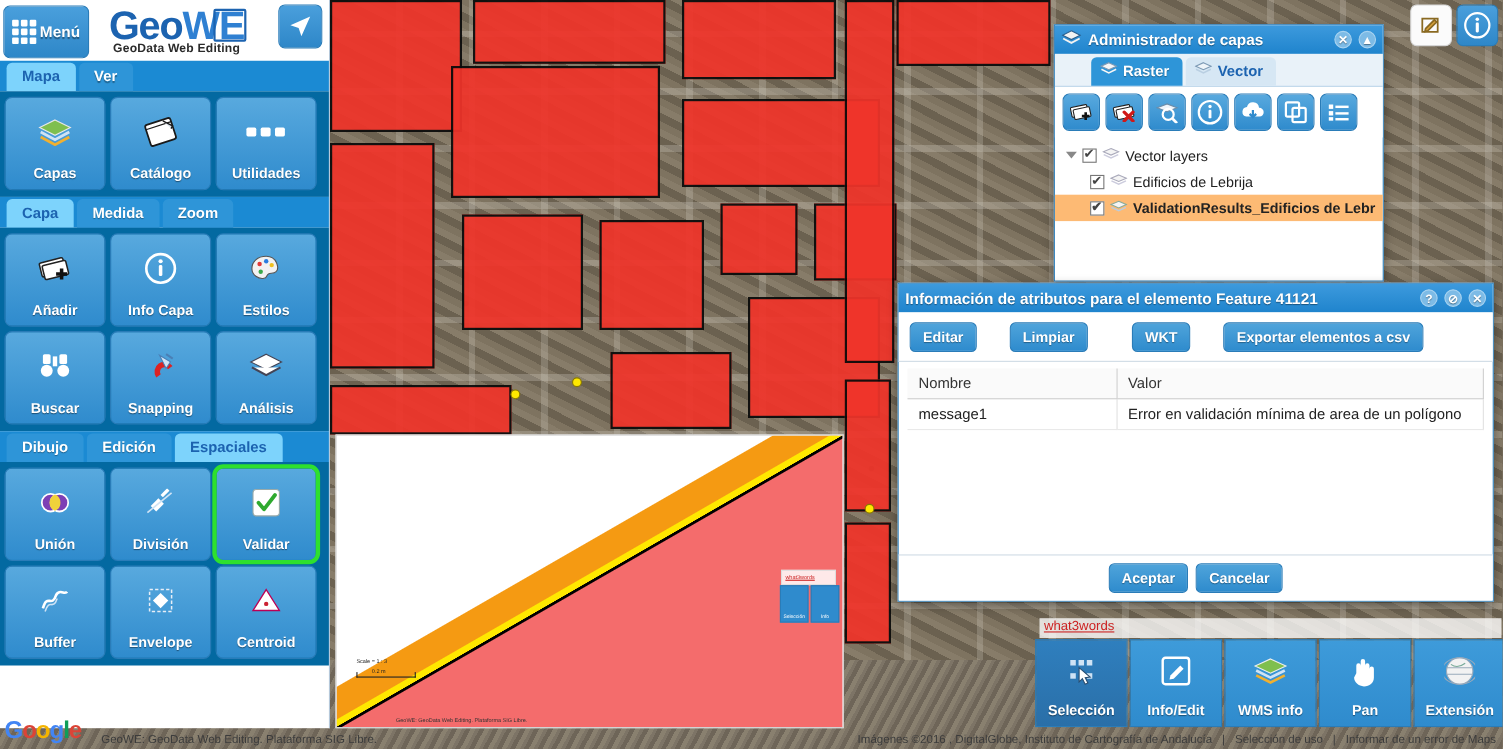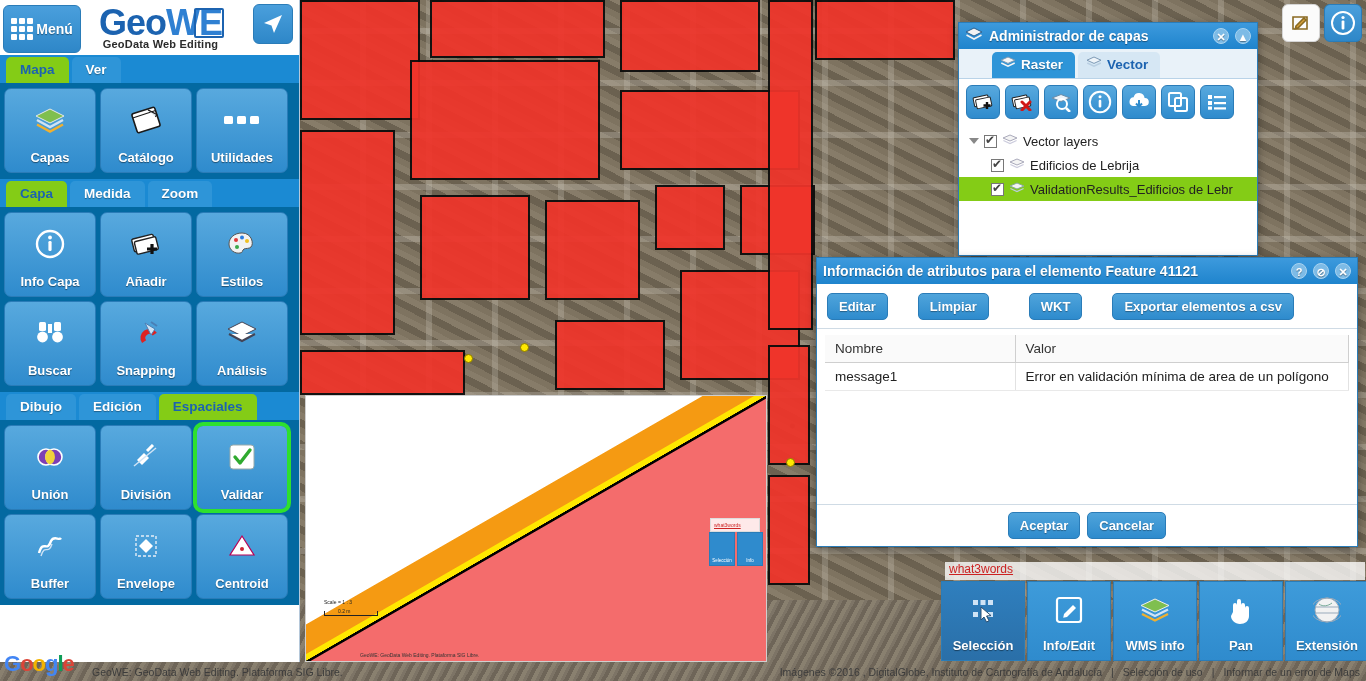--- a/index.html
+++ b/index.html
@@ -86,21 +86,21 @@
   }
 
   .tabrow {
     height:28px; background:#1b8ad3; display:flex; align-items:flex-end; padding-left:6px;
   }
   .tab {
     height:26px; padding:0 14px; line-height:26px; font-size:13.5px; font-weight:bold;
     color:#ffffff; background:#2e95d8; border-radius:5px 5px 0 0; margin-right:3px; cursor:pointer;
     text-shadow:0 1px 1px rgba(0,0,0,.35);
   }
-  .tab.active { background:#84cc16; color:#1c63b0; text-shadow:none; }
+  .tab.active { background:#7dd3fc; color:#1c63b0; text-shadow:none; }
 
   .panel { background:#0369a1; padding:5px 4px 6px 4px; }
   .btngrid { display:grid; grid-template-columns:repeat(3,92px); gap:4px; }
   .tool {
     height:85px; background:linear-gradient(to bottom,#58a9de,#2f8bcd);
     border:1px solid #2a7cb8; border-radius:7px;
     display:flex; flex-direction:column; align-items:center; justify-content:flex-end;
     padding-bottom:7px; cursor:pointer; position:relative;
   }
   .tool.sel { outline:4px solid #2ee02e; outline-offset:-1px; border-radius:7px; }
@@ -174,21 +174,21 @@
   .lm-tab.idle   { background:#d6e7f4; color:#1c63b0; }
   .lm-toolbar { height:46px; display:flex; align-items:center; gap:5px; padding:0 7px; background:#fff; }
   .lmb {
     width:34px; height:34px; background:linear-gradient(to bottom,#58a9de,#2f8bcd);
     border:1px solid #2a7cb8; border-radius:6px; display:flex; align-items:center;
     justify-content:center; cursor:pointer;
   }
   .lm-tree { padding:4px 0 0 0; font-size:13px; color:#222; }
   .tree-row { display:flex; align-items:center; gap:5px; height:24px; padding-left:10px; }
   .tree-row.child { padding-left:32px; }
-  .tree-row.selected { background:#84cc16; }
+  .tree-row.selected { background:#fdba74;font-weight:bold; }
   .cbx { width:13px; height:13px; border:1px solid #777; background:#fff; position:relative; }
   .cbx:after { content:"✔"; position:absolute; left:0px; top:-3px; font-size:12px; color:#444; }
   .caret { width:0;height:0;border-left:5px solid transparent;border-right:5px solid transparent;border-top:6px solid #888; }
 
   
   #attr-dialog { left:816px; top:257px; width:542px; height:290px; }
   .attr-toolbar { height:45px; display:flex; align-items:center; gap:0; padding:0 10px; background:#fff; border-bottom:1px solid #cfdbe5;}
   .abtn {
     background:linear-gradient(to bottom,#4fa4db,#2e8bcd); color:#fff; font-weight:bold;
     font-size:13px; border:1px solid #2a7cb8; border-radius:5px; padding:5px 11px; cursor:pointer;
@@ -381,39 +381,39 @@
 
     <div class="tabrow">
       <div class="tab active">Capa</div>
       <div class="tab">Medida</div>
       <div class="tab">Zoom</div>
     </div>
     <div class="panel">
       <div class="btngrid">
         <div class="tool">
           <span class="ti">
-            <svg width="30" height="30" viewBox="0 0 30 30">
-                <circle cx="15" cy="15" r="13" fill="none" stroke="#fff" stroke-width="2.4"></circle>
-                <circle cx="15" cy="8.5" r="1.9" fill="#fff"></circle>
-                <rect x="13.4" y="12" width="3.2" height="10" rx="1.3" fill="#fff"></rect>
-              </svg>
-          </span>
-          <span class="tl">Info Capa</span>
-        </div>
-        <div class="tool">
-          <span class="ti">
             <svg width="34" height="26" viewBox="0 0 34 26">
                 <g transform="rotate(-14 17 13)">
                   <rect x="4" y="5" width="22" height="13" rx="1.5" fill="#fff" stroke="#222" stroke-width="1.4"></rect>
                   <rect x="6" y="8" width="22" height="13" rx="1.5" fill="#fff" stroke="#222" stroke-width="1.4"></rect>
                 </g>
                 <path d="M23 13 v10 M18 18 h10" stroke="#111" stroke-width="3.2"></path>
               </svg>
           </span>
           <span class="tl">Añadir</span>
+        </div>
+        <div class="tool">
+          <span class="ti">
+            <svg width="30" height="30" viewBox="0 0 30 30">
+                <circle cx="15" cy="15" r="13" fill="none" stroke="#fff" stroke-width="2.4"></circle>
+                <circle cx="15" cy="8.5" r="1.9" fill="#fff"></circle>
+                <rect x="13.4" y="12" width="3.2" height="10" rx="1.3" fill="#fff"></rect>
+              </svg>
+          </span>
+          <span class="tl">Info Capa</span>
         </div>
         <div class="tool">
           <span class="ti">
             <svg width="30" height="26" viewBox="0 0 30 26">
                 <path d="M15 2 C7 2 2 7 2 13 c0 6 6 10 11 9 3 0 2-3 4-4 2-1 5 0 7-2 3-3 1-14-9-14z" fill="#f2f2f2" stroke="#555"></path>
                 <circle cx="9" cy="9" r="2" fill="#e03a3a"></circle>
                 <circle cx="15" cy="6.5" r="2" fill="#2a7de0"></circle>
                 <circle cx="20" cy="10" r="2" fill="#f0c020"></circle>
                 <circle cx="10" cy="16" r="2" fill="#3aa84a"></circle>
               </svg>

